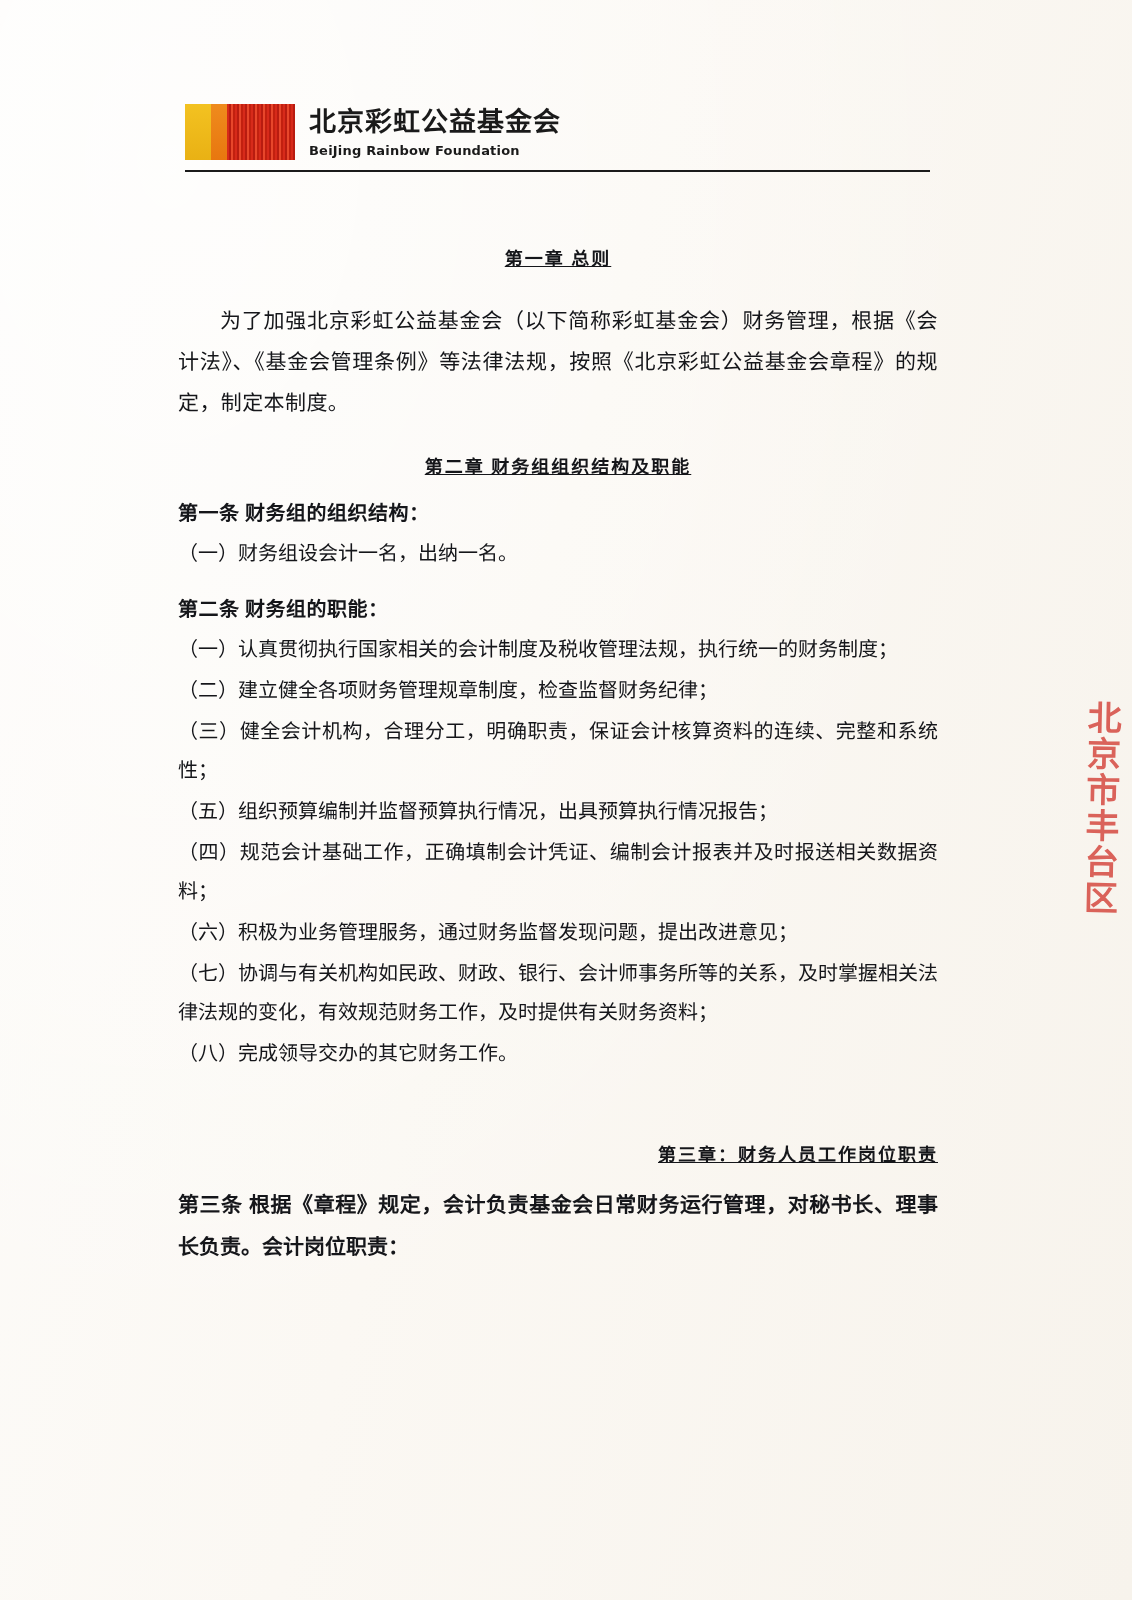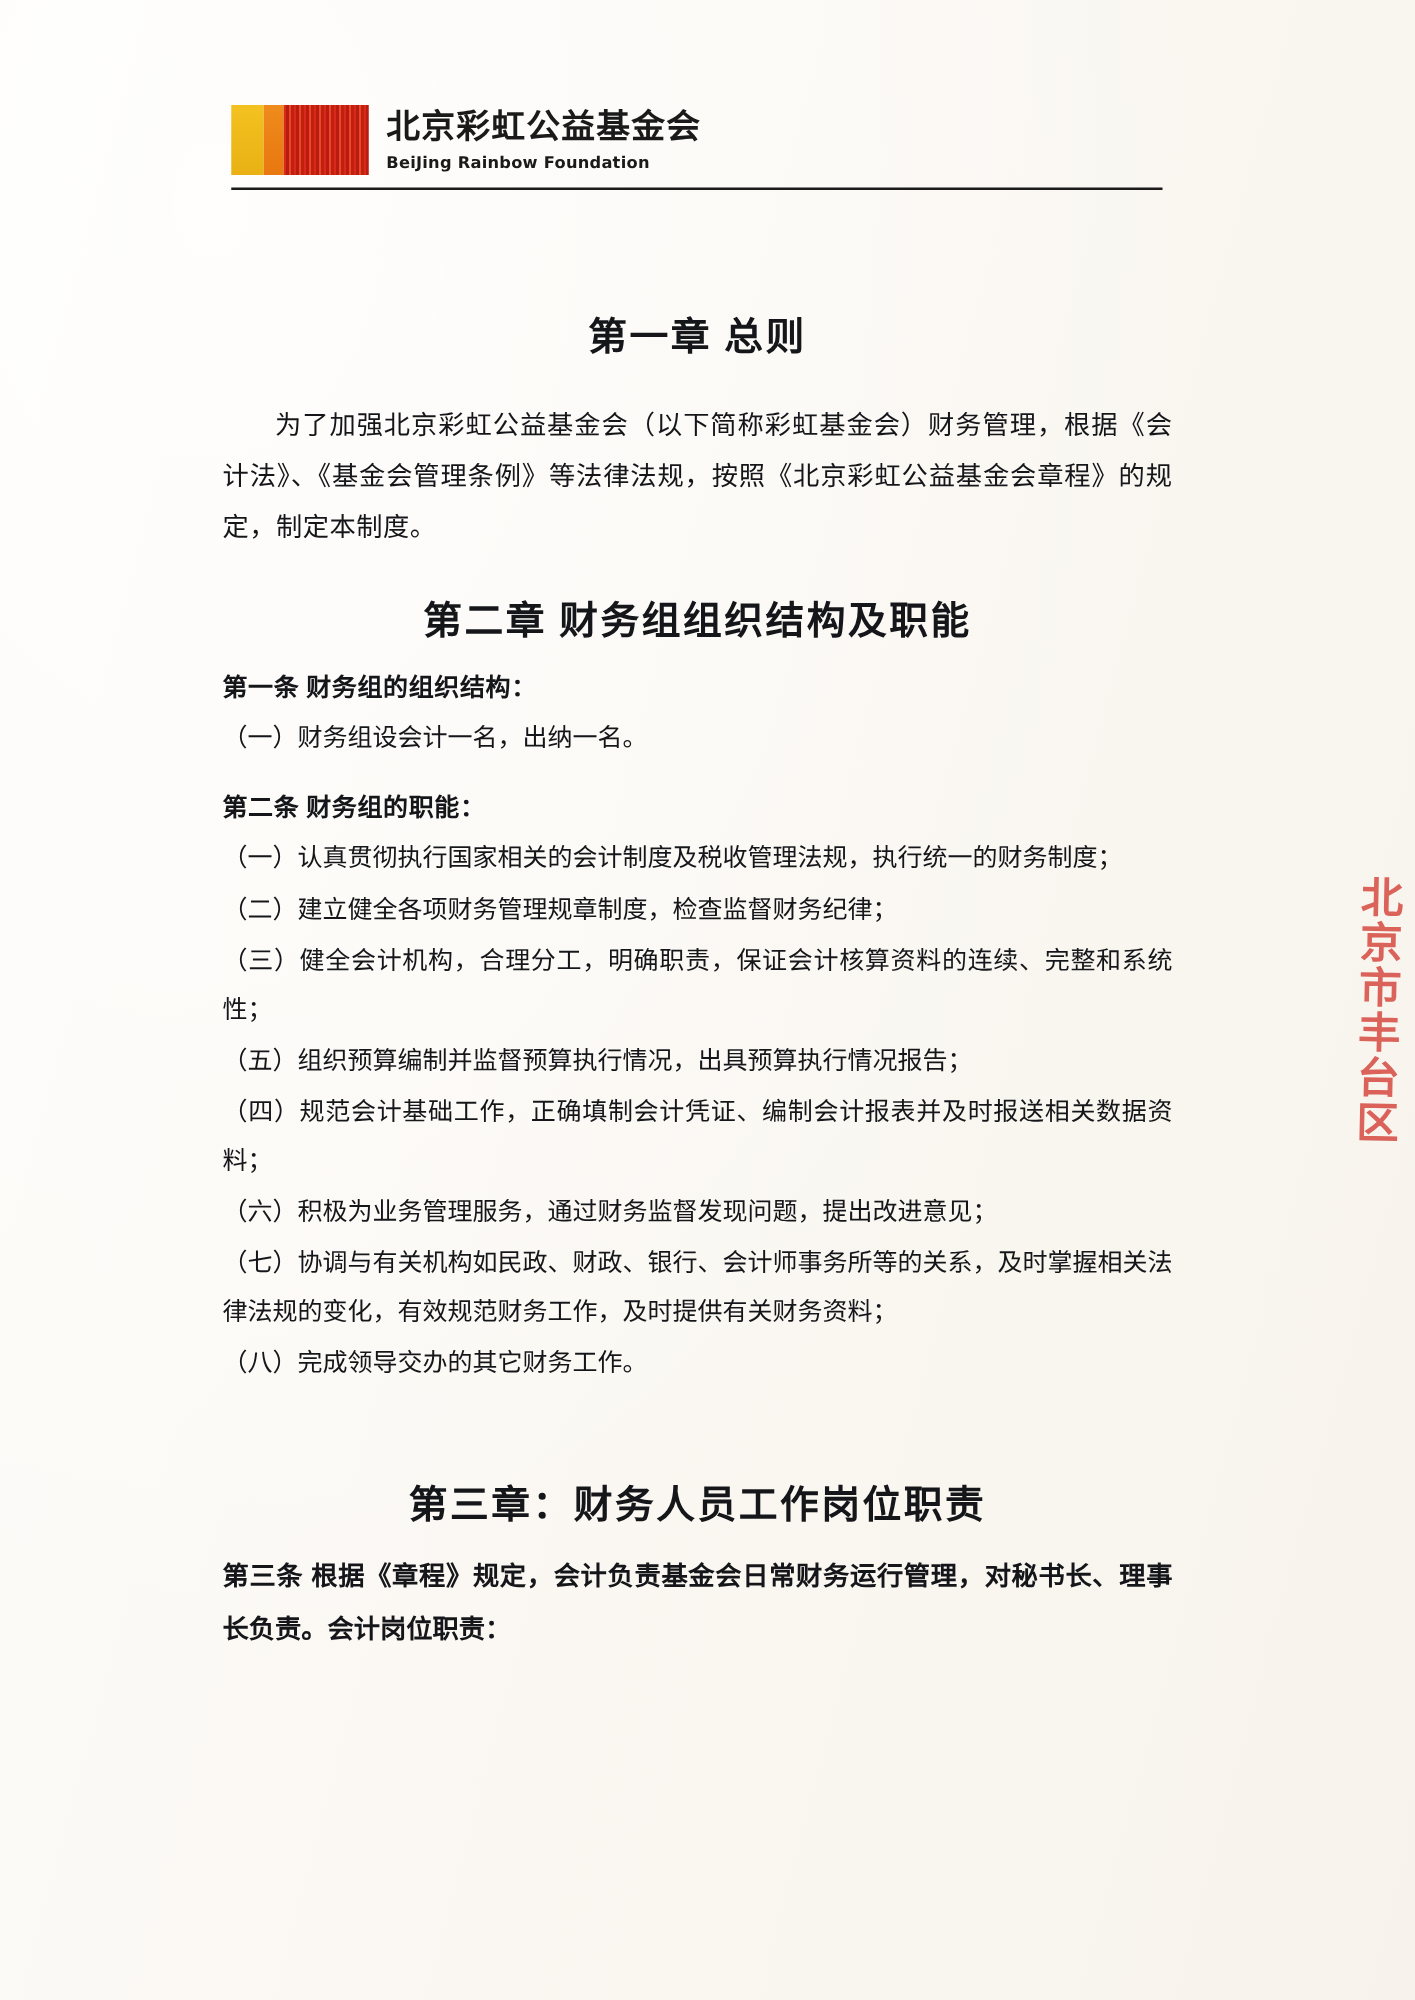--- a/index.html
+++ b/index.html
@@ -29,21 +29,21 @@
   }
   .content {
     position: relative;
     z-index: 2;
   }
 
   
   .doc-header {
     position: absolute;
     left: 185px;
-    top: 84px;
+    top: 104px;
     width: 745px;
   }
   .logo-row {
     display: flex;
     align-items: center;
     gap: 14px;
   }
   .logo-mark {
     width: 110px;
     height: 56px;
@@ -91,27 +91,28 @@
   
   .body-area {
     position: absolute;
     left: 178px;
     top: 236px;
     width: 760px;
   }
   .chapter {
     text-align: center;
     font-weight: bold;
-    font-size: 31px;
+    font-size: 18px;
     letter-spacing: 2px;
     margin: 0 0 10px 0;
+    text-decoration: underline;
   }
   .ch-1 { margin-top: 8px; }
   .ch-2 { margin-top: 28px; }
-  .ch-3 { margin-top: 66px; }
+  .ch-3 { margin-top: 66px; text-align: right; }
 
   .para {
     font-size: 21px;
     line-height: 1.95;
     margin: 16px 0 0 0;
     text-align: justify;
     letter-spacing: 0.4px;
   }
   .indent { text-indent: 2em; margin-top: 31px; }
 

